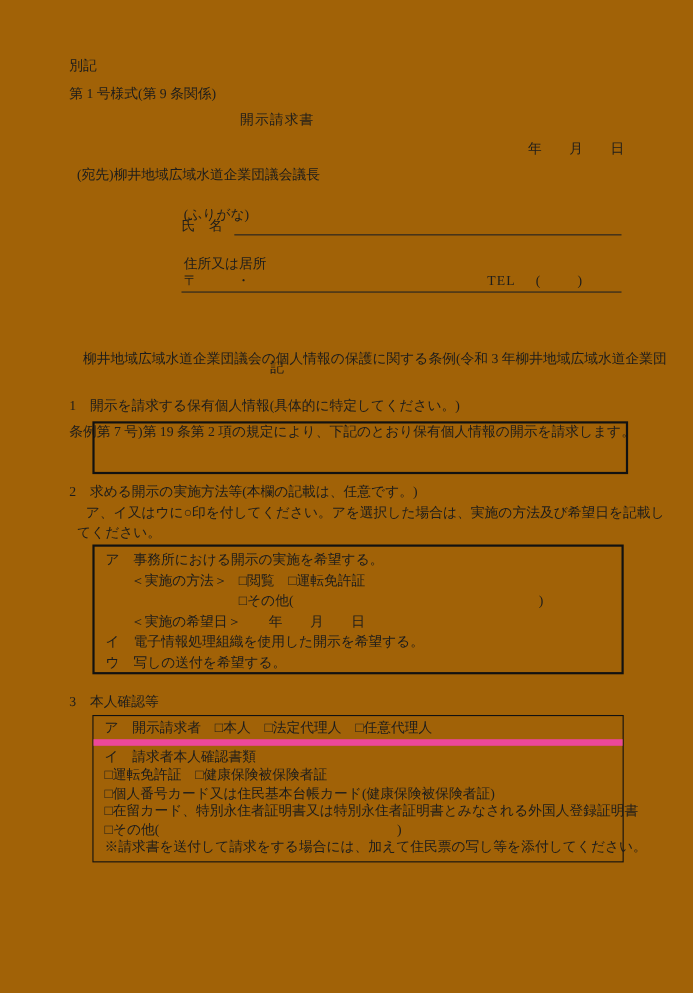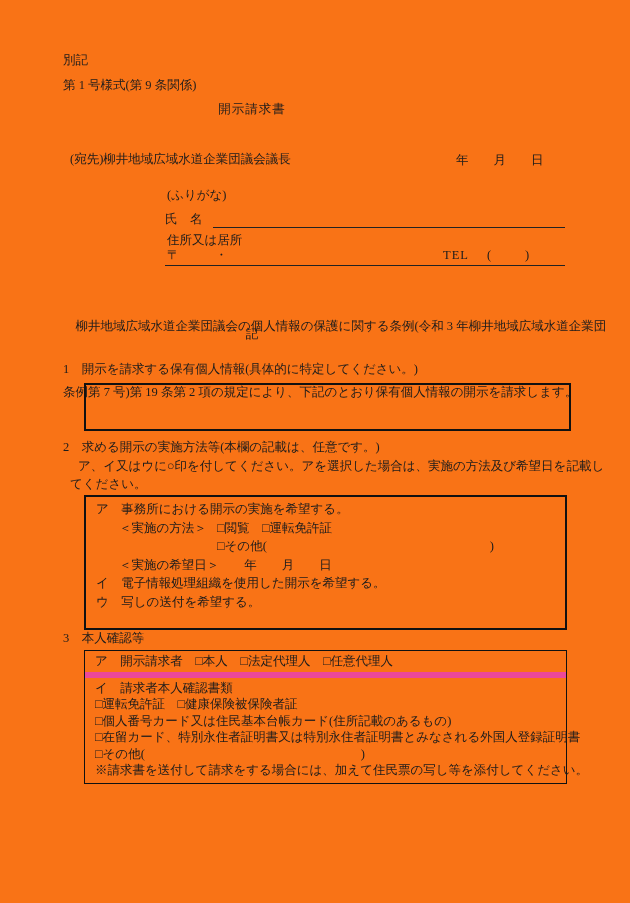--- a/index.html
+++ b/index.html
@@ -1,33 +1,33 @@
 <!DOCTYPE html>
 <html><head>
 <meta charset="utf-8">
 <style>
   html,body { margin:0; padding:0; background:#fdfdfd; }
   .page {
-    position:relative; width:630px; height:903px; background:#f97316;
+    position:relative; width:630px; height:903px; background:#a16207;
     font-family:"Liberation Serif","DejaVu Serif",serif;
     font-size:12.5px; color:#1c1c1c; overflow:hidden;
   }
   .abs { position:absolute; white-space:pre; line-height:17px; }
   .center { left:0; width:504px; text-align:center; }
 
   
   #annex      { left:63px;  top:52px; }
   #style-no   { left:63px;  top:77px; }
   #title      { top:101px;  letter-spacing:1px; }
-  #date-line  { left:456px; top:127px;margin-top:25px; }
+  #date-line  { left:480px; top:127px; }
   #addressee  { left:70px;  top:151px; }
 
   
   #furigana   { left:167px; top:187px; }
-  #name-row   { left:165px; top:210px; width:400px; display:flex; align-items:flex-end; height:18px;text-align:right; }
+  #name-row   { left:165px; top:196px; width:400px; display:flex; align-items:flex-end; height:18px;text-align:right; }
   #name-label { padding-right:10px; white-space:pre; }
   .fill-line  { flex:1; border-bottom:1px solid #222; height:16px; }
   #addr-label { left:167px; top:232px; }
   #postal-row { left:165px; top:247px; width:400px; height:18px; border-bottom:1.5px solid #222; }
   #postal-row span { position:absolute; top:0; white-space:pre; }
   #postal-mark{ left:2px; }
   #postal-dot { left:50px; }
   #tel-label  { left:278px; letter-spacing:1px; }
   #tel-open   { left:322px; }
   #tel-close  { left:360px; }
@@ -38,21 +38,21 @@
 
   
   #sec1-heading { left:63px; top:361px; }
   #box1 { position:absolute; left:84px; top:383px; width:483px; height:44px;
           border:2px solid #111; background:transparent; }
 
   
   #sec2-heading { left:63px; top:439px; }
   #sec2-inst1   { left:78px; top:458px; }
   #sec2-inst2   { left:70px; top:476px; }
-  #box2 { position:absolute; left:84px; top:495px; width:483px; height:135px;
+  #box2 { position:absolute; left:84px; top:495px; width:483px; height:118px;
           border:2px solid #111; padding:3px 0 0 10px; box-sizing:border-box; }
   .b2line { line-height:18.5px; white-space:pre; }
   .b2-indent { display:inline-block; width:23px; }
   .b2-label  { display:inline-block; width:98px; white-space:pre; }
   .b2-gap    { display:inline-block; width:121px; }
   .b2-spacer { display:inline-block; width:223px; }
 
   
   #sec3-heading { left:63px; top:630px; }
   #box3 { position:absolute; left:84px; top:650px; width:483px;
@@ -108,20 +108,20 @@
     <div class="b2line">イ　電子情報処理組織を使用した開示を希望する。</div>
     <div class="b2line">ウ　写しの送付を希望する。</div>
   </div>
 
   <div class="abs" id="sec3-heading">3　本人確認等</div>
   <div id="box3">
     <div id="box3-row1">ア　開示請求者　□本人　□法定代理人　□任意代理人</div>
     <div id="box3-body">
       <div class="b3line">イ　請求者本人確認書類</div>
       <div class="b3line">□運転免許証　□健康保険被保険者証</div>
-      <div class="b3line">□個人番号カード又は住民基本台帳カード(住所記載のあるもの)</div>
+      <div class="b3line">□個人番号カード又は住民基本台帳カード(健康保険被保険者証)</div>
       <div class="b3line">□在留カード、特別永住者証明書又は特別永住者証明書とみなされる外国人登録証明書</div>
       <div class="b3line"><span>□その他(</span><span class="b3-spacer"></span><span>)</span></div>
       <div class="b3line">※請求書を送付して請求をする場合には、加えて住民票の写し等を添付してください。</div>
     </div>
   </div>
 
 </div>
 
 </body></html>

